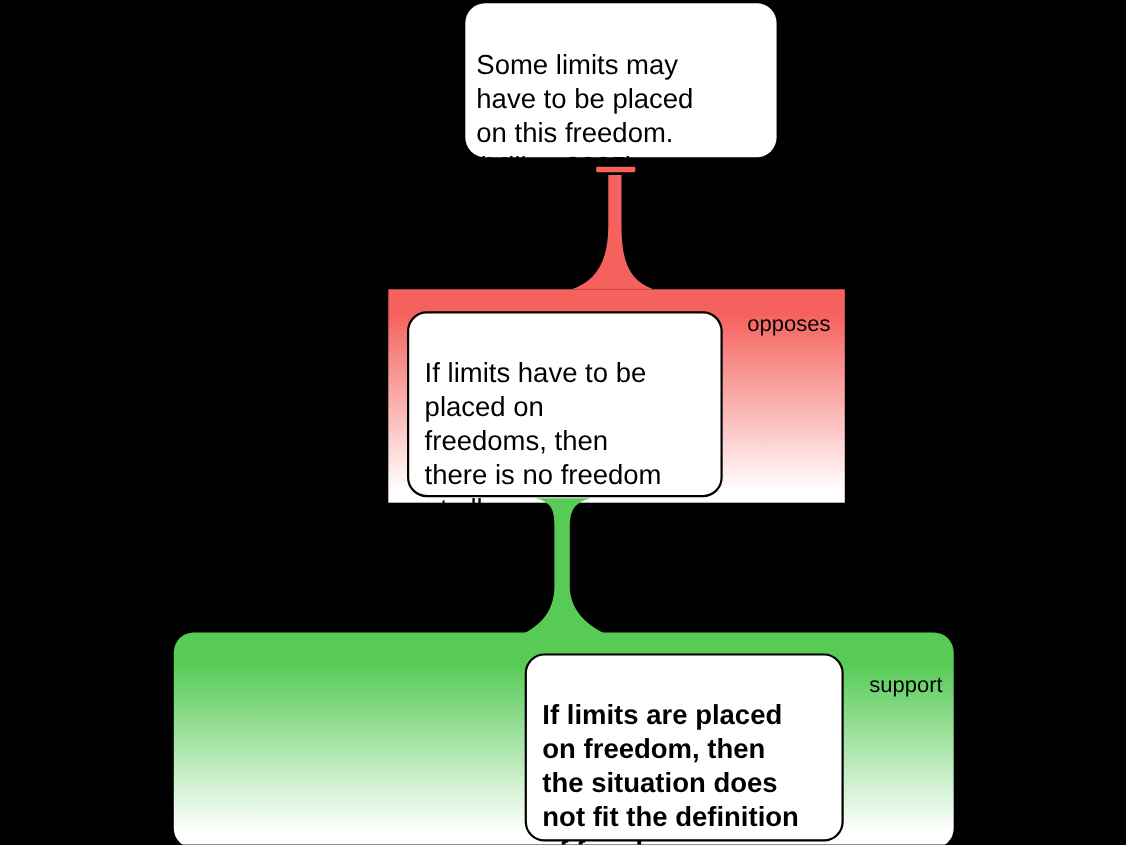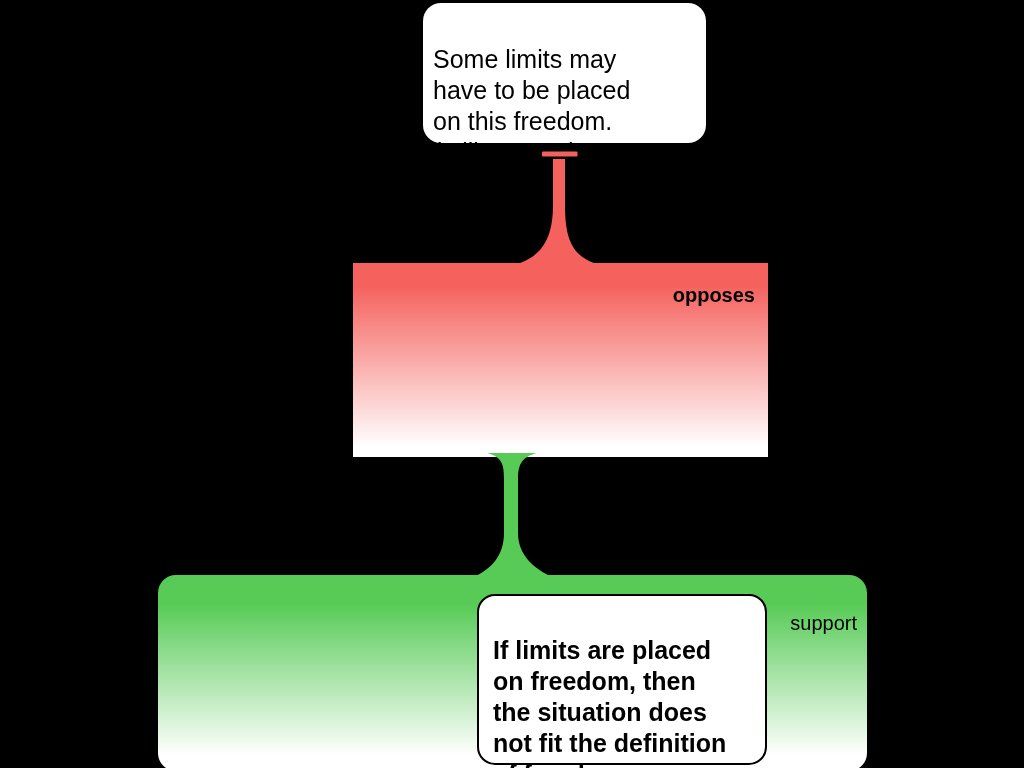--- a/index.html
+++ b/index.html
@@ -41,21 +41,20 @@
     position: absolute;
     box-sizing: border-box;
   }
   .group-oppose {
     left: 353px; top: 263px;
     width: 415px; height: 194px;
     background: linear-gradient(to bottom,
       var(--oppose, #f5625e) 0%,
       var(--oppose, #f5625e) 12%,
       #ffffff 95%);
-    font-weight: bold;
   }
   .group-support {
     left: 158px; top: 575px;
     width: 709px; height: 196px;
     border-radius: 18px;
     background: linear-gradient(to bottom,
       var(--support, #58cb57) 0%,
       var(--support, #58cb57) 15%,
       #ffffff 92%);
   }
@@ -94,20 +93,27 @@
 
   <div class="node node-contention">
     <span>Some limits may
 have to be placed
 on this freedom.
 (Miller, 2005)</span>
   </div>
 
   <div class="group group-oppose">
     <span class="group-label">opposes</span>
+    <div class="node bordered node-claim">
+      <span>If limits have to be
+placed on
+freedoms, then
+there is no freedom
+at all.</span>
+    </div>
   </div>
 
   <div class="group group-support">
     <span class="group-label">support</span>
     <div class="node bordered node-premise2">
       <span>If limits are placed
 on freedom, then
 the situation does
 not fit the definition
 of freedom.</span>

